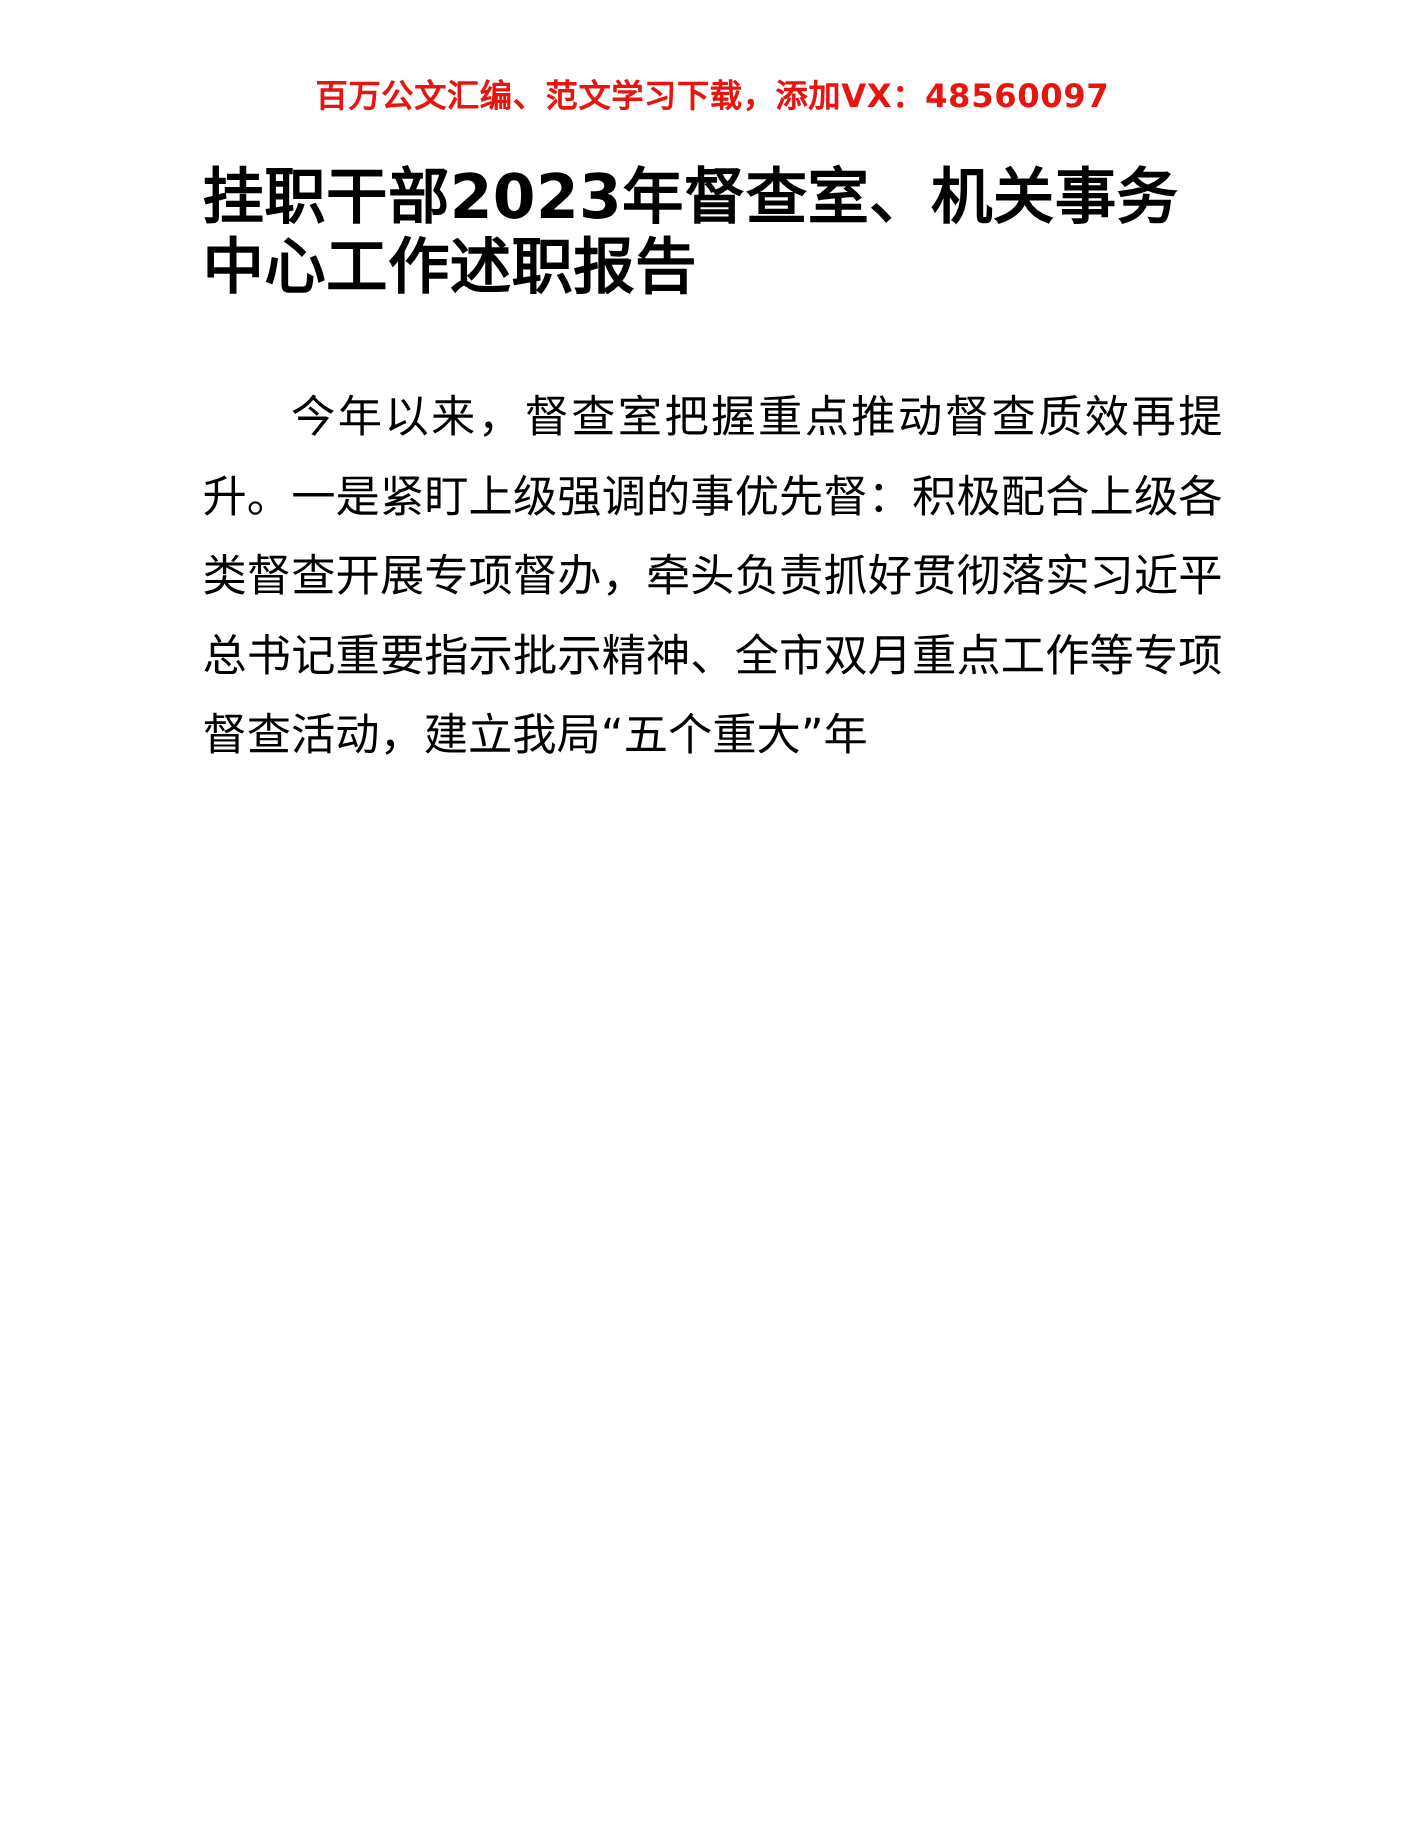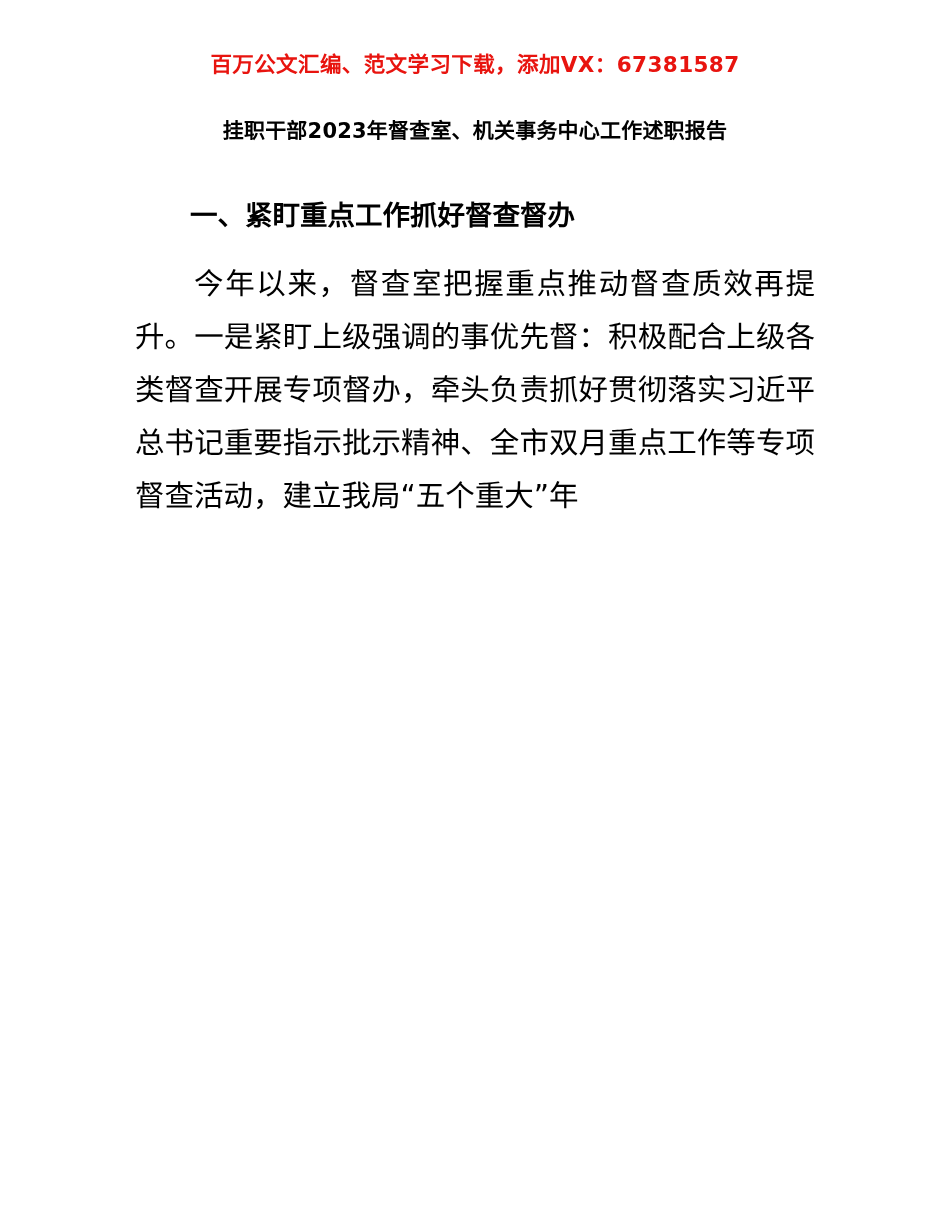--- a/index.html
+++ b/index.html
@@ -45,24 +45,24 @@
 
   
   .doc-body {
     position: absolute;
     top: 108px;
     left: 135px;
     width: 680px;
   }
 
   .doc-title {
-    font-size: 21px;
+    font-size: 41px;
     font-weight: 700;
     line-height: 47px;
-    text-align: center;
+    text-align: left;
     margin: 0 0 0 0;
     letter-spacing: 0.2px;
     text-indent: 0;
     word-break: break-all;
   }
 
   .para {
     font-size: 29.5px;
     line-height: 53px;
     text-align: justify;
@@ -81,33 +81,32 @@
   .spacer-after-title { height: 26px; }
   .spacer-para { height: 8px; }
   .spacer-heading { height: 8px; }
 </style>
 </head>
 <body>
 
 <div id="page">
 
   <div class="promo-banner">
-    <span class="promo-text" style="color: rgb(232, 20, 15);">百万公文汇编、范文学习下载，添加VX：67381587</span>
+    <span class="promo-text" style="color: rgb(232, 20, 15);">百万公文汇编、范文学习下载，添加VX：48560097</span>
   </div>
 
   <div class="doc-body">
 
     <h1 class="doc-title">挂职干部2023年督查室、机关事务中心工作述职报告</h1>
 
     <div class="spacer-after-title"></div>
 
 
     <div class="spacer-para"></div>
 
-    <p class="para heading">一、紧盯重点工作抓好督查督办</p>
 
     <div class="spacer-heading"></div>
 
 
     <div class="spacer-para"></div>
 
     <p class="para">今年以来，督查室把握重点推动督查质效再提升。一是紧盯上级强调的事优先督：积极配合上级各类督查开展专项督办，牵头负责抓好贯彻落实习近平总书记重要指示批示精神、全市双月重点工作等专项督查活动，建立我局“五个重大”年</p>
 
   </div>
 

